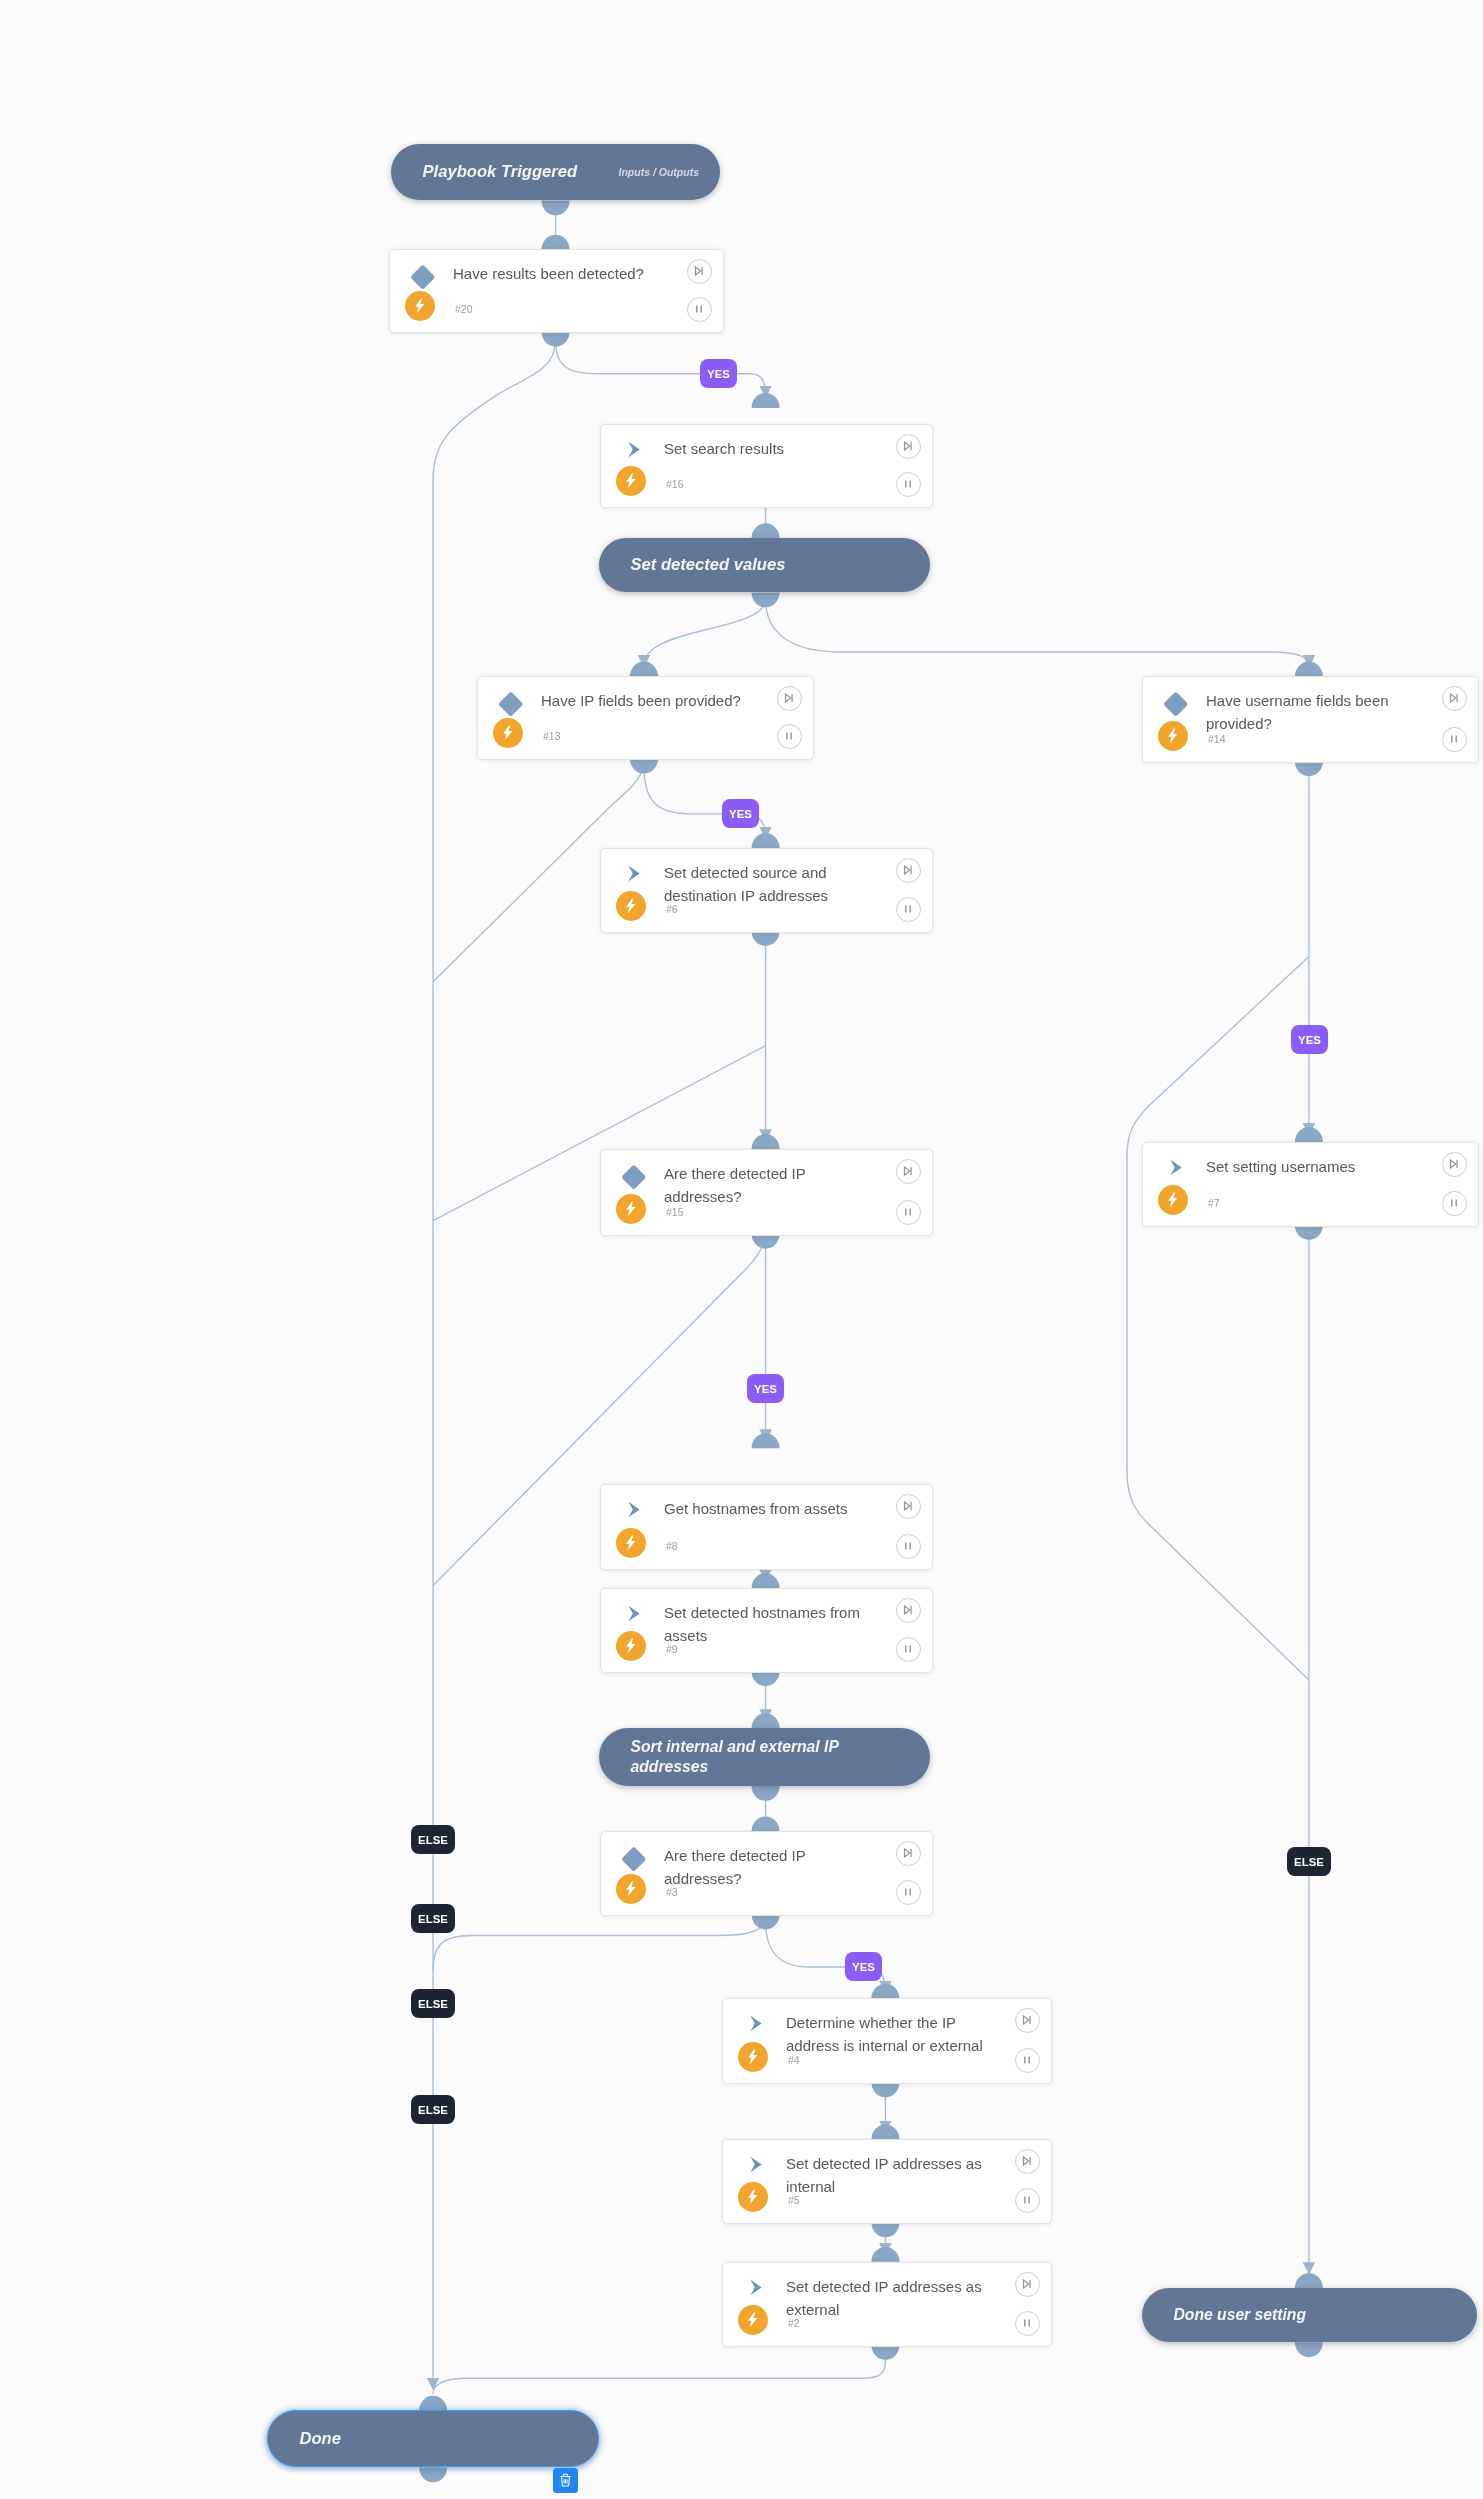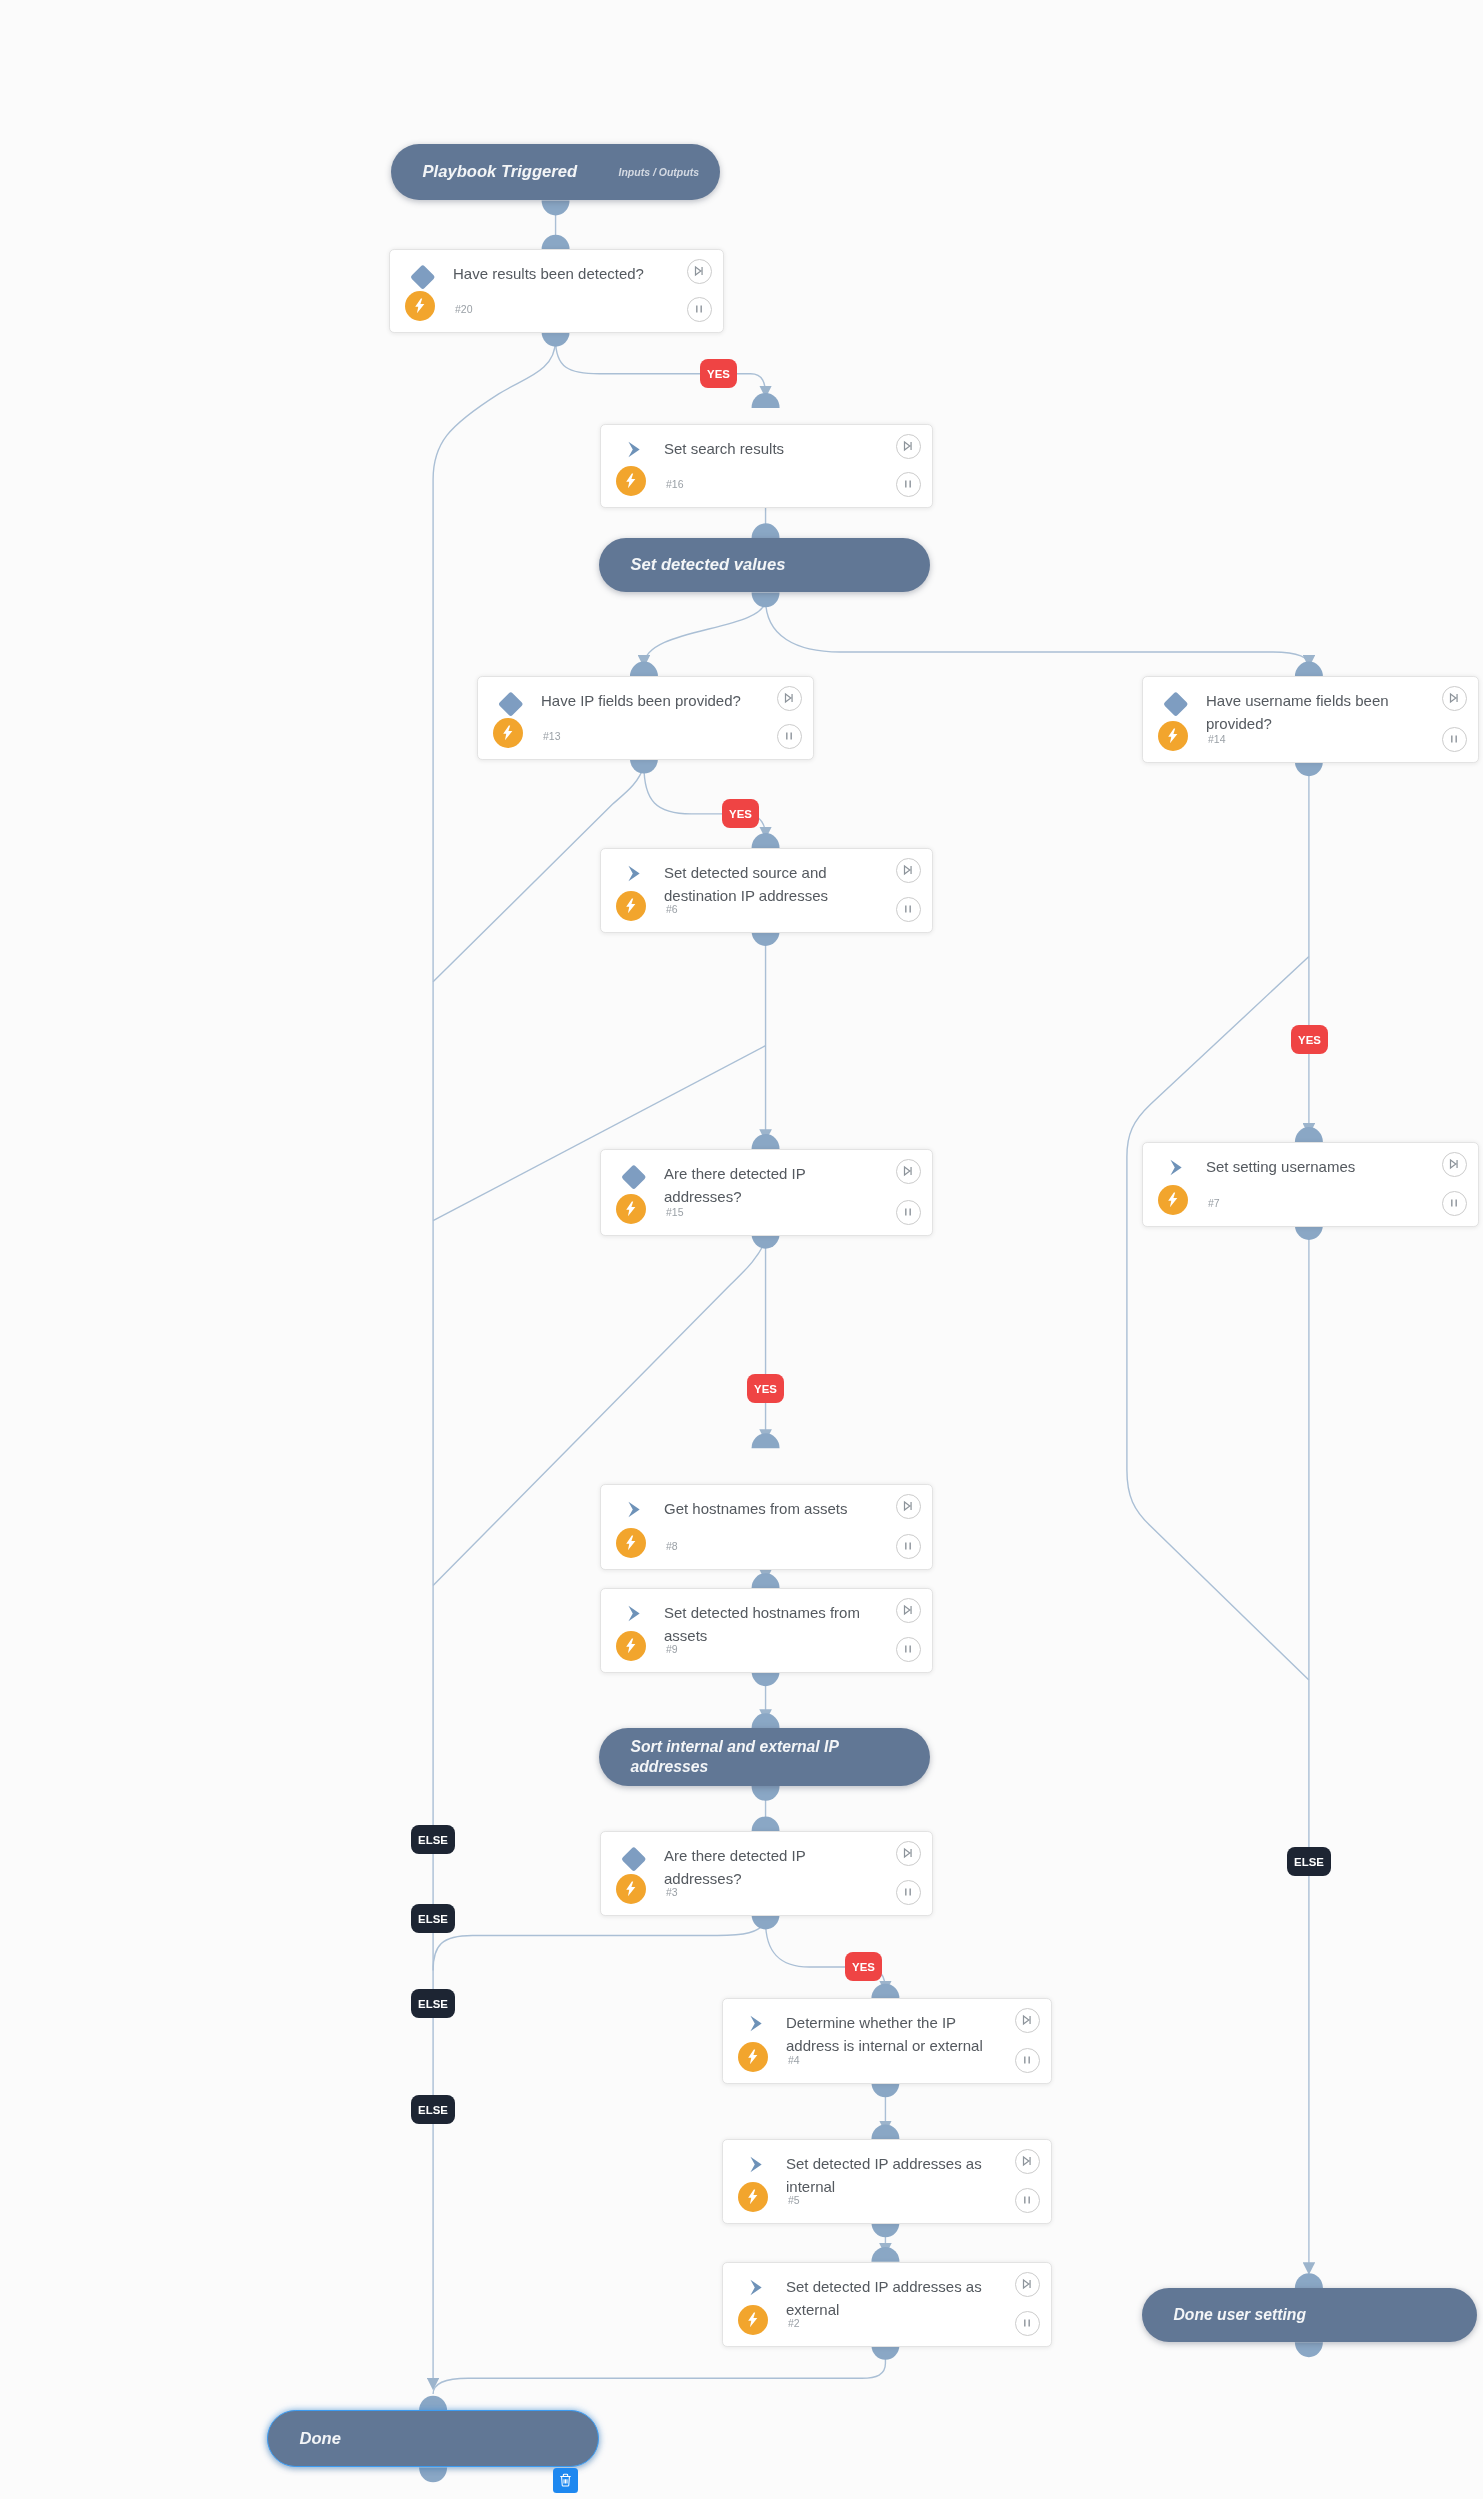--- a/index.html
+++ b/index.html
@@ -13,21 +13,21 @@
   .bolt{position:absolute;left:15px;bottom:11.4px;width:30px;height:30px;border-radius:50%;background:#f2a52d;display:flex;align-items:center;justify-content:center;}
   .nid{position:absolute;left:65px;bottom:16.6px;font-size:10.5px;color:#9aa0a6;}
   .cbtn{position:absolute;right:11.4px;width:23px;height:23px;border:0.9px solid #cccccc;border-radius:50%;background:#fff;display:flex;align-items:center;justify-content:center;}
   .cbtn.skip{top:8.7px}
   .cbtn.pause{bottom:10.5px}
   .pill{background:#617795;border-radius:30px;color:#f3f5f7;font-weight:bold;font-size:16.6px;display:flex;align-items:center;padding:0 0 0 31.5px;box-shadow:0 1.7px 6.1px rgba(60,70,90,.35);cursor:pointer;box-sizing:border-box;font-style:italic;}
   .pill.two{font-size:15.7px;line-height:1.3;padding-right:87px;}
   .pill .sub{position:absolute;right:21px;font-size:10.5px;font-weight:bold;color:#d4dae3;}
   .pill.selected{border:1.7px solid #3c9bf1;box-shadow:0 0 7.9px rgba(60,155,241,.55),0 1.7px 6.1px rgba(60,70,90,.35);}
   .chip{position:absolute;z-index:4;display:flex;align-items:center;justify-content:center;color:#ffffff;font-size:11.4px;font-weight:bold;border-radius:7.9px;cursor:pointer;}
-  .chip.yes{width:37px;height:29px;background:#ef4444;}
+  .chip.yes{width:37px;height:29px;background:#8b5cf6;}
   .chip.else{width:44px;height:29px;background:#1d2533;}
   .trash{position:absolute;z-index:5;width:24.5px;height:24.5px;background:#1e88f0;border-radius:3.5px;display:flex;align-items:center;justify-content:center;cursor:pointer;}
 </style>
 </head>
 <body>
 
 <div class="canvas">
 
 <svg class="wires" width="1483" height="2500" viewBox="0 0 1695 2857">
   <defs>

